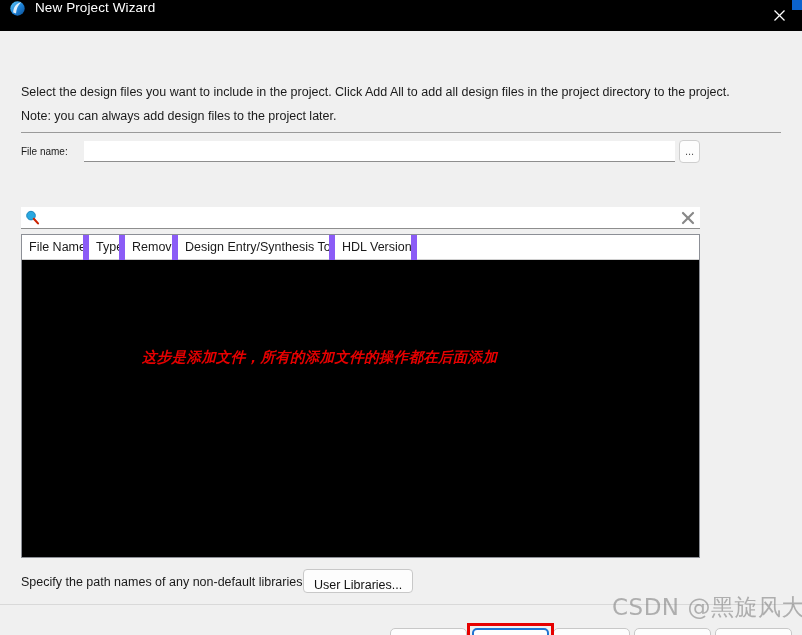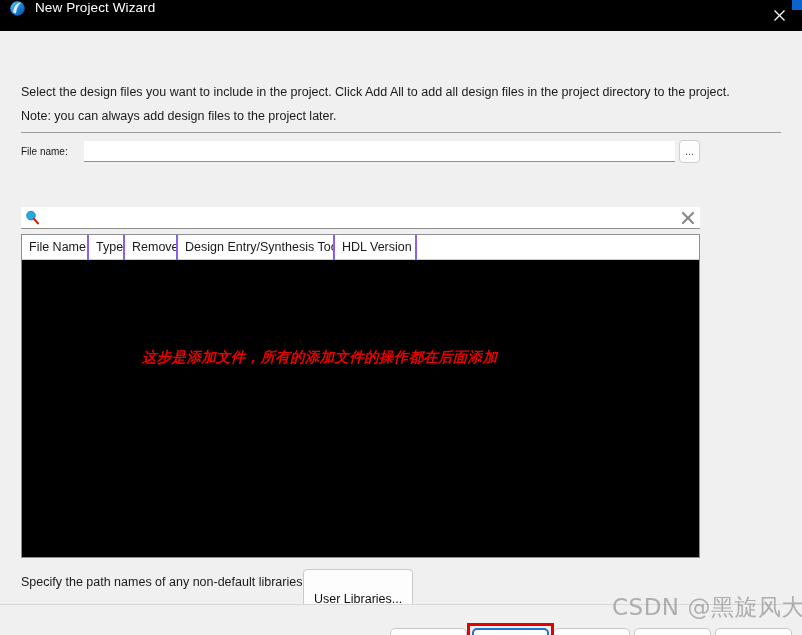--- a/index.html
+++ b/index.html
@@ -209,21 +209,21 @@
     border-bottom: 1px solid #d0d0d0;
     align-items: center;
     box-sizing: border-box;
   }
   .th {
     font-size: 12.5px;
     color: #1a1a1a;
     padding: 0 7px;
     height: 25px;
     line-height: 25px;
-    border-right: 2px solid #8b5cf6;
+    border-right: 6px solid #8b5cf6;
     box-sizing: border-box;
     white-space: nowrap;
     overflow: hidden;
     cursor: default;
   }
   .th:last-child { border-right: none; }
   .table-body {
     position: relative;
     height: 297px;
     background: #000000;
@@ -275,21 +275,21 @@
     left: 21px;
     top: 544px;
     font-size: 12.5px;
     color: #1a1a1a;
   }
   .libs-btn {
     position: absolute;
     left: 303px;
     top: 538px;
     height: 24px;
-    padding: 18px 10px;
+    padding: 4px 10px;
     background: #fdfdfd;
     border: 1px solid #c8c8c8;
     border-radius: 4px;
     font-size: 12.5px;
     color: #111;
     line-height: 22px;
     box-sizing: border-box;
     cursor: default;
     font-family: "Liberation Sans", sans-serif;
   }

